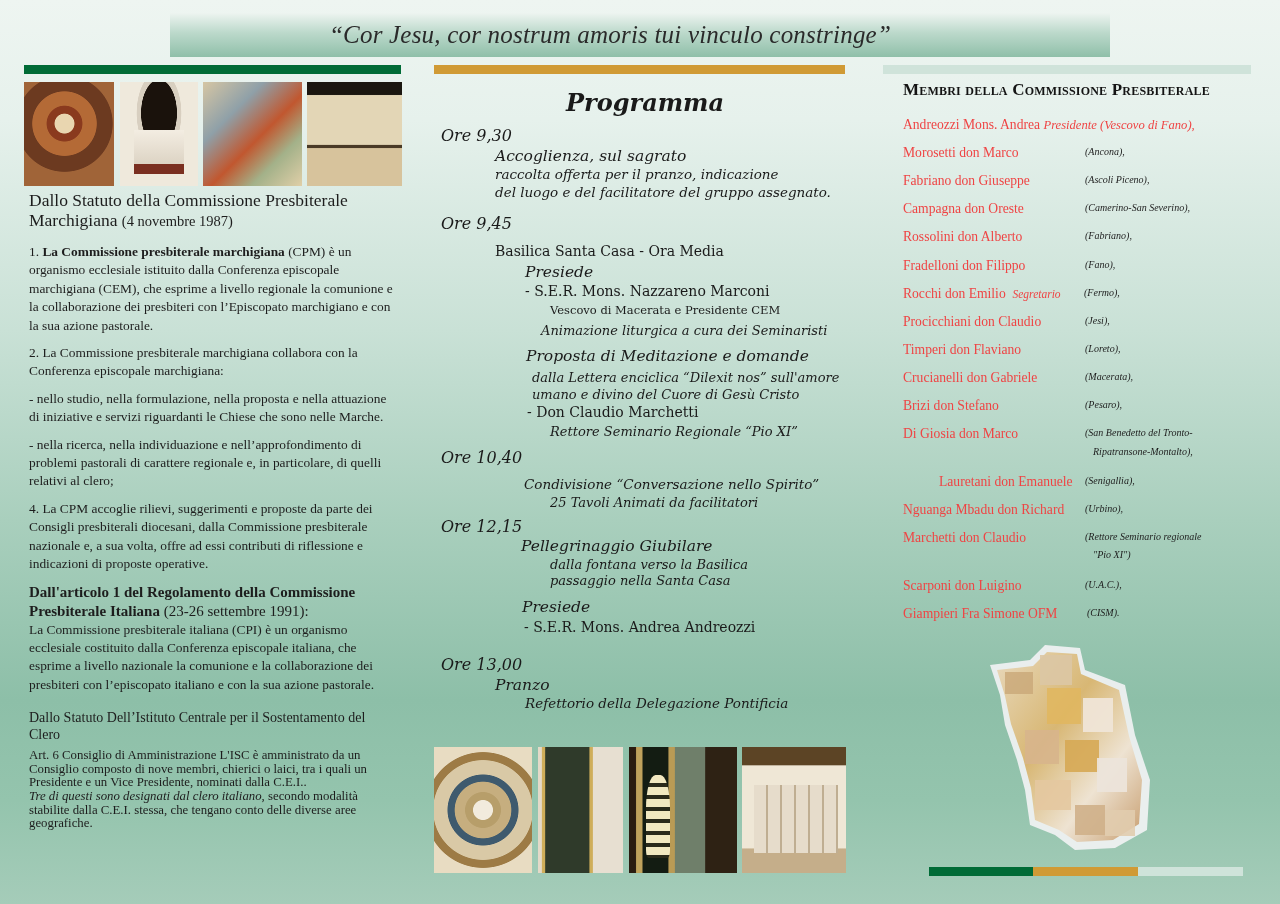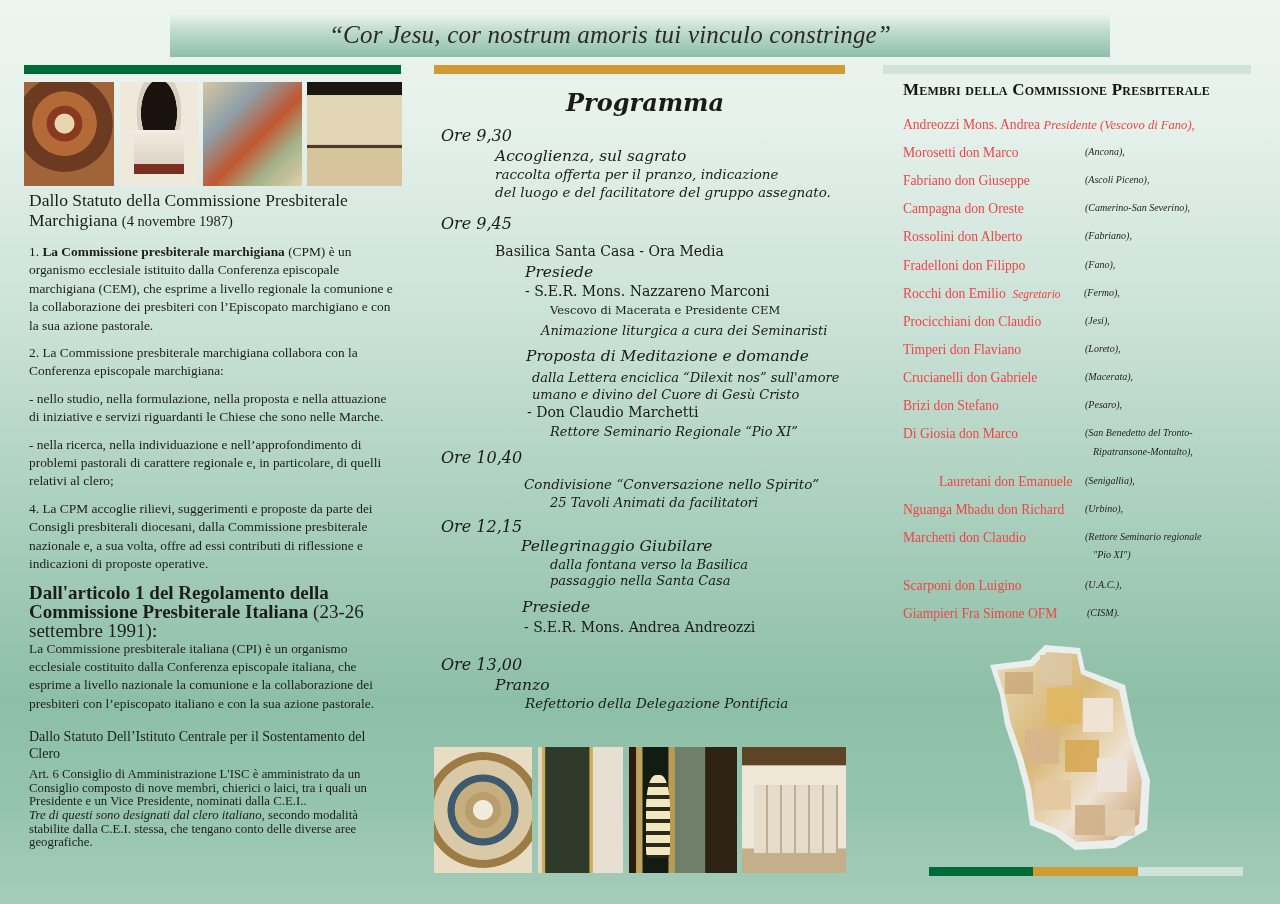--- a/index.html
+++ b/index.html
@@ -41,21 +41,21 @@
   .ph-madonna::after { content:""; position:absolute; left:16%; width:22%; top:22%; bottom:12%; background: repeating-linear-gradient(to bottom, #f1e8c0 0 8px, #2a2a1a 8px 12px); border-radius: 40% 40% 10% 10%; }
   .ph-santa { background: linear-gradient(to bottom, #5c4425 0 14%, #efe7d6 15% 80%, #c5ae8a 81% 100%); }
   .ph-santa::after { content:""; position:absolute; left:12%; right:8%; top:30%; bottom:16%; background: repeating-linear-gradient(to right, #e6dccb 0 12px, #bfae92 12px 14px); }
 
   
   .left-col { position: absolute; left: 29px; top: 190px; width: 365px; font-family: "Liberation Serif", "DejaVu Serif", serif; }
   .left-title { font-size: 17.5px; line-height: 20px; color: #1d1d1d; }
   .left-title .small { font-size: 14.5px; }
   .lp { font-size: 13.4px; line-height: 18.4px; margin-top: 9px; color: #1d1d1d; }
   .lp b { font-weight: bold; }
-  .lp-head { font-size: 19px; line-height: 19px; margin-top: 8px; font-weight: bold; }
+  .lp-head { font-size: 15px; line-height: 19px; margin-top: 8px; font-weight: bold; }
   .lp-head span { font-weight: normal; }
   .lp-tight { margin-top: 0; }
   .isc-title { font-size: 14px; line-height: 17px; margin-top: 15px; }
   .isc-body { font-size: 12.8px; line-height: 13.6px; margin-top: 6px; }
   .isc-body i { font-style: italic; }
 
   
   .mid { position: absolute; left: 441px; top: 86px; width: 400px; font-family: "DejaVu Serif", "Liberation Serif", serif; color: #1a1a1a; }
   .mid .abs { position: absolute; white-space: nowrap; }
   .prog-title { font-size: 24px; font-weight: bold; font-style: italic; }

